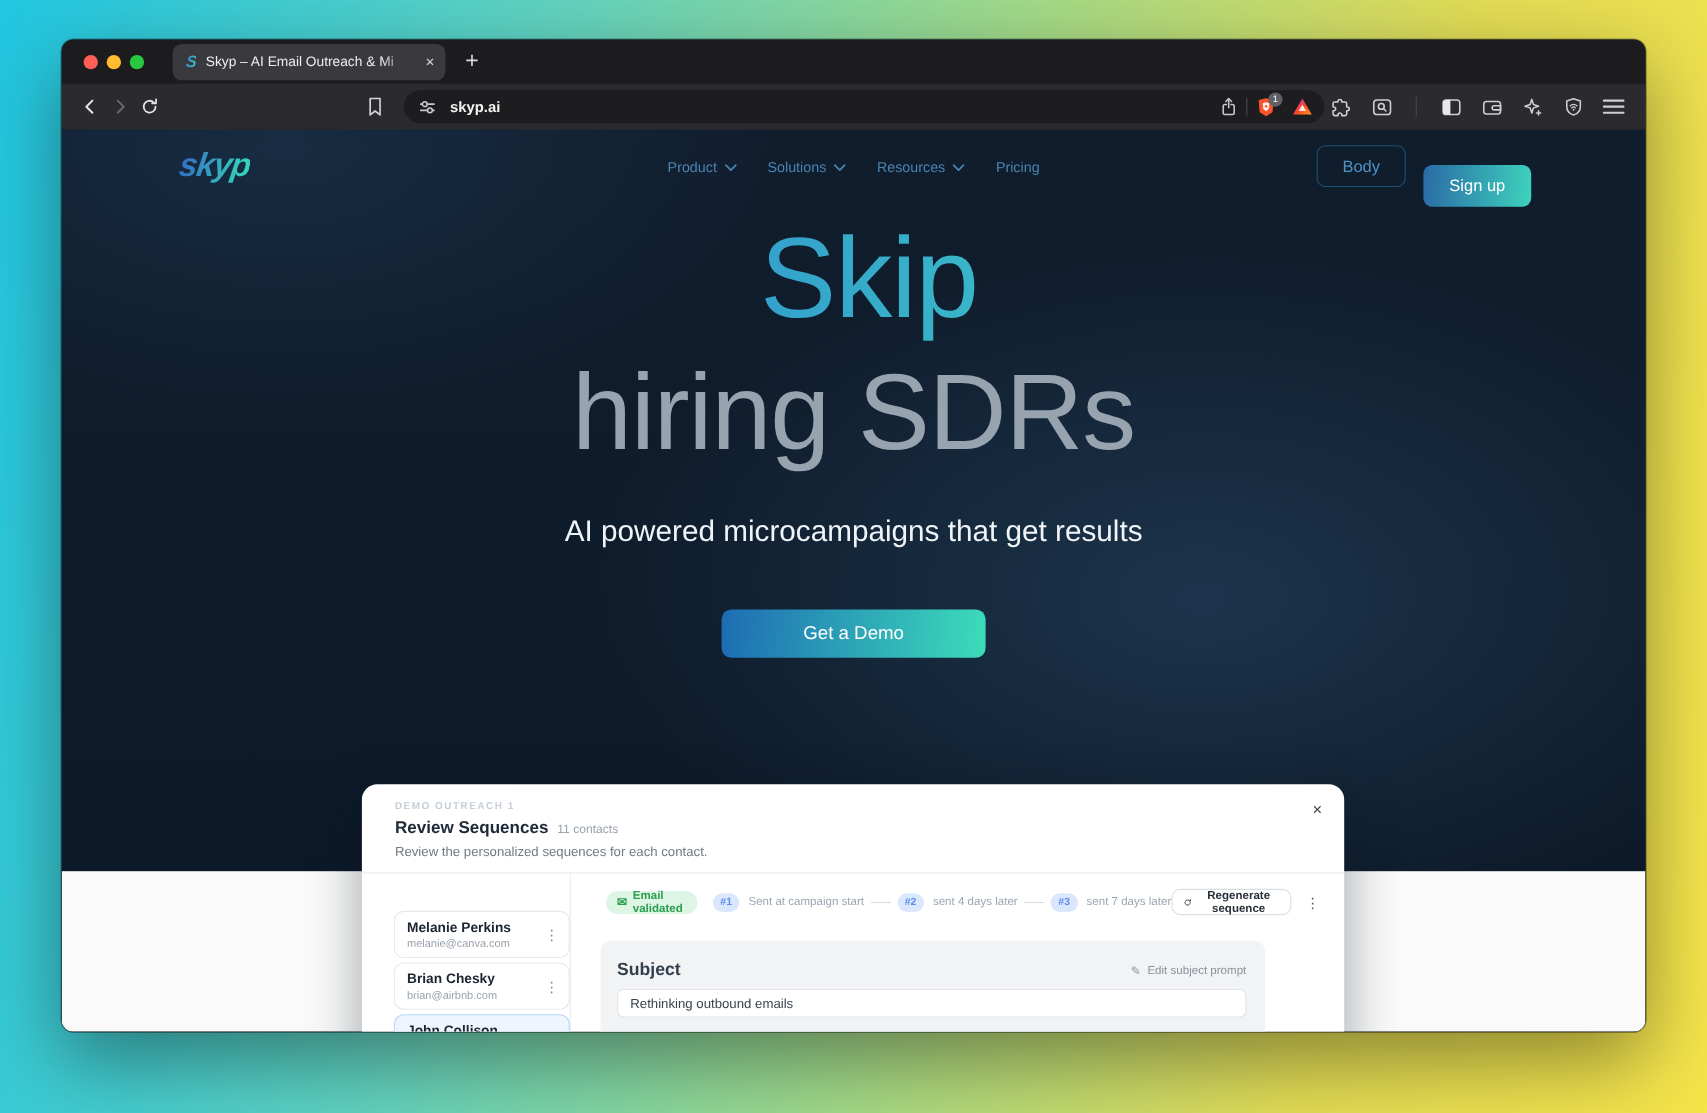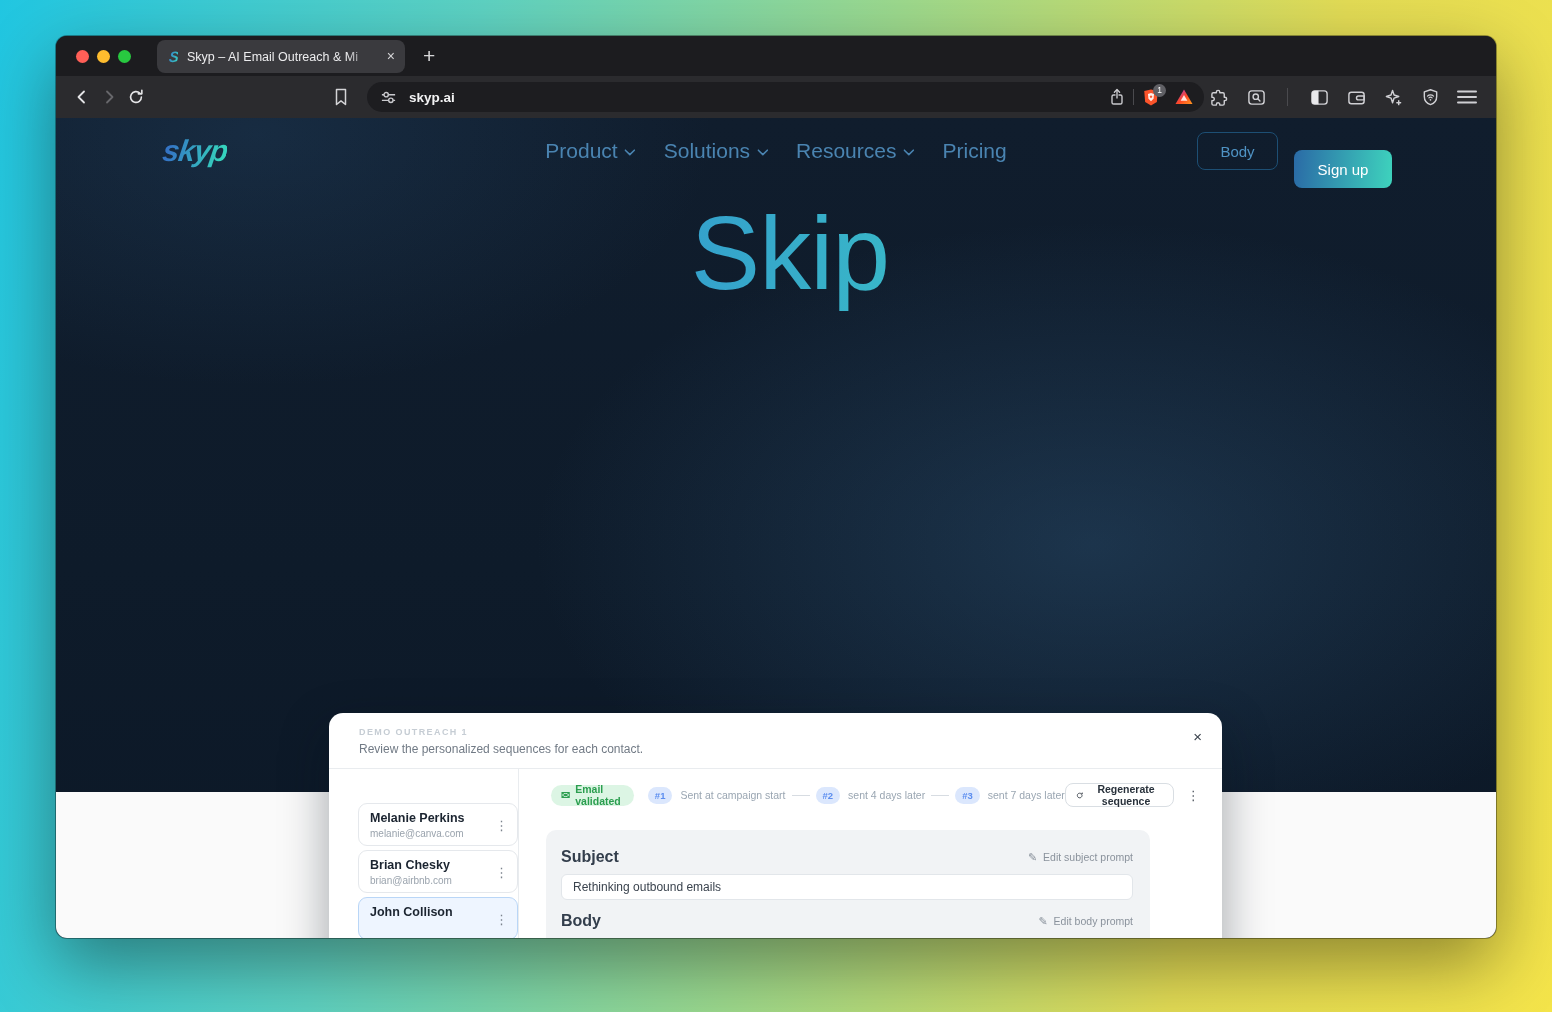--- a/index.html
+++ b/index.html
@@ -65,21 +65,21 @@
 
   
   .site-nav { position:absolute; top:0; left:0; right:0; height:66px; display:flex; align-items:center; }
   .logo {
     margin-left:107px; font-size:30px; font-weight:800; font-style:italic; letter-spacing:-1px;
     transform:skewX(-8deg);
     background:linear-gradient(95deg,#3474c5 10%,#35d2bd 90%);
     -webkit-background-clip:text; background-clip:text; color:transparent;
   }
   .menu { position:absolute; left:50%; transform:translateX(-50%); display:flex; gap:28px; align-items:center; }
-  .menu-item { color:#4a84b1; font-size:21px; display:flex; align-items:center; gap:7px; cursor:default; }
+  .menu-item { color:#4a84b1; font-size:13px; display:flex; align-items:center; gap:7px; cursor:default; }
   .menu-item svg { margin-top:2px; }
   .nav-actions { position:absolute; right:104px; display:flex; align-items:center; }
   .btn-login {
     width:81px; height:38px; border:1px solid #1d4f74; border-radius:8px; background:transparent;
     color:#4f93c4; font-size:15px; font-family:inherit;
   }
   .btn-signup {
     width:98px; height:38px; border:none; border-radius:8px; margin-left:16px;
     background:linear-gradient(95deg,#2a6aa6,#3ed3bd); color:#fff; font-size:15px; font-family:inherit;margin-top:36px;
   }
@@ -328,26 +328,33 @@
           <span>Pricing</span>
         </div>
       </div>
       <div class="nav-actions">
         <button class="btn-login">Body</button>
         <button class="btn-signup">Sign up</button>
       </div>
     </div>
 
     <div class="hero-line1">Skip</div>
+    <div class="hero-line2">hiring SDRs</div>
+    <div class="hero-sub">AI powered microcampaigns that get results</div>
+    <button class="btn-demo">Get a Demo</button>
 
     <div class="white-section"></div>
 
     <div class="modal">
       <div class="modal-header">
         <div class="modal-eyebrow">DEMO OUTREACH 1</div>
+        <div class="modal-title-row">
+          <span class="modal-title">Review Sequences</span>
+          <span class="modal-count">11 contacts</span>
+        </div>
         <div class="modal-desc">Review the personalized sequences for each contact.</div>
         <span class="modal-close">×</span>
       </div>
       <div class="modal-divider"></div>
       <div class="modal-body">
 
         <div class="contacts">
           <div class="contact-card">
             <div class="contact-name">Melanie Perkins</div>
             <div class="contact-email">melanie@canva.com</div>

